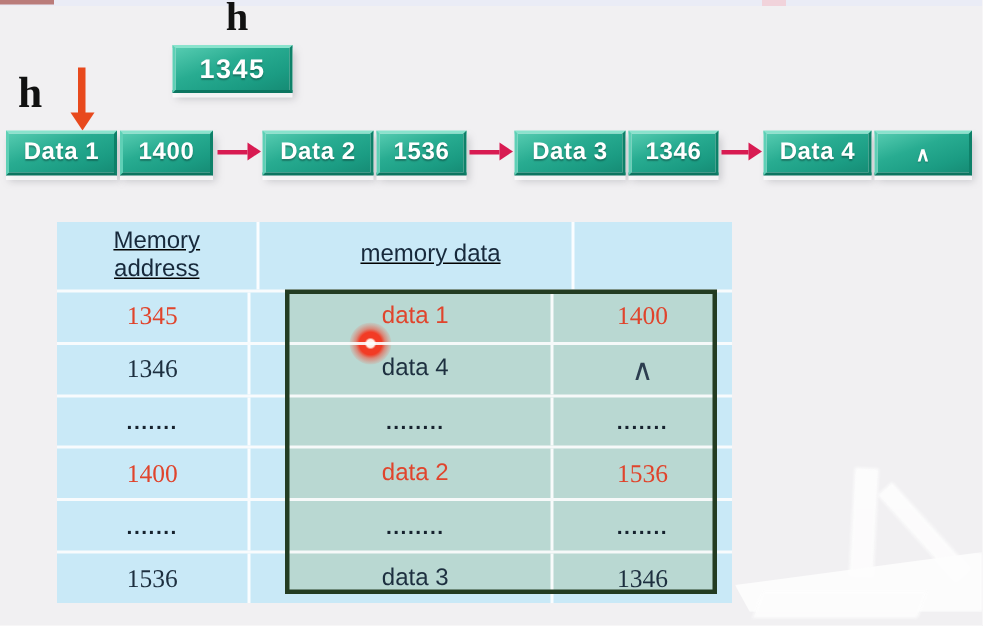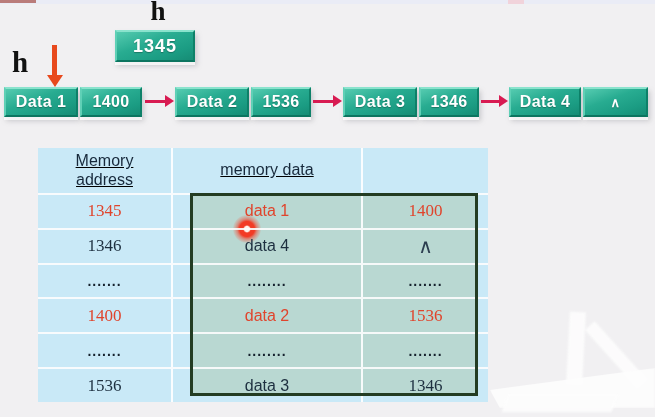--- a/index.html
+++ b/index.html
@@ -45,21 +45,21 @@
     border-left:9px solid #d81b52; border-top:6.5px solid transparent; border-bottom:6.5px solid transparent;}
 
   
   .mtable{position:absolute; left:38px; top:148px; width:450px; height:254px; background:#c9e9f7;}
   .tint{position:absolute; left:152px; top:45px; width:288px; height:203px; background:#b9d8d2; z-index:0;}
   .boxborder{position:absolute; left:152px; top:45px; width:288px; height:203px;
     box-sizing:border-box; border:3px solid #233c22; z-index:5; pointer-events:none;}
   .thead{position:absolute; left:0; top:0; width:412px; height:45px; display:flex; z-index:2;text-decoration:underline;}
   .hc{box-sizing:border-box; display:flex; align-items:center; justify-content:center;
     text-align:center; color:#17293b; font-size:16px; line-height:1.15;}
-  .c1{width:135px;} .c2{width:190px;} .c3{width:125px;}
+  .c1{width:135px;} .c2{width:190px;margin-left:20px;} .c3{width:125px;}
   .vline{border-right:2px solid rgba(255,255,255,.9);}
   .hc.c1{padding:0 18px;}
   .trows{position:absolute; left:0; top:45px; width:450px; height:209px;
     display:flex; flex-direction:column; z-index:2;}
   .trow{flex:1; display:flex; border-top:2px solid rgba(253,253,253,.9); box-sizing:border-box;}
   .cell{box-sizing:border-box; display:flex; align-items:center; justify-content:center; color:#1d2f3f;}
   .num{font-family:"Liberation Serif", serif; font-size:17px;}
   .dat{font-size:16px;}
   .red{color:#e0442c;}
   .dots{font-weight:bold; letter-spacing:1px; font-size:14px; color:#16222e;}

